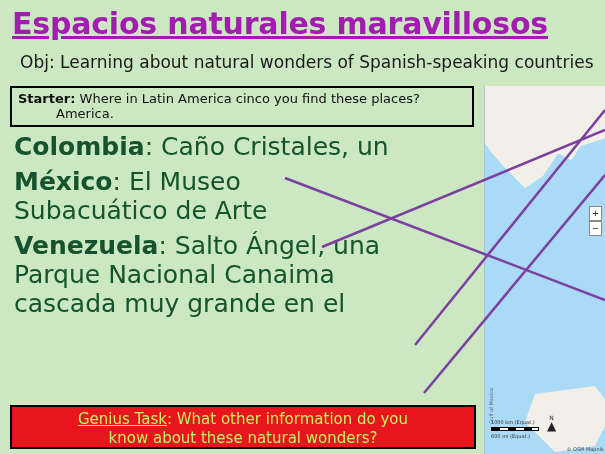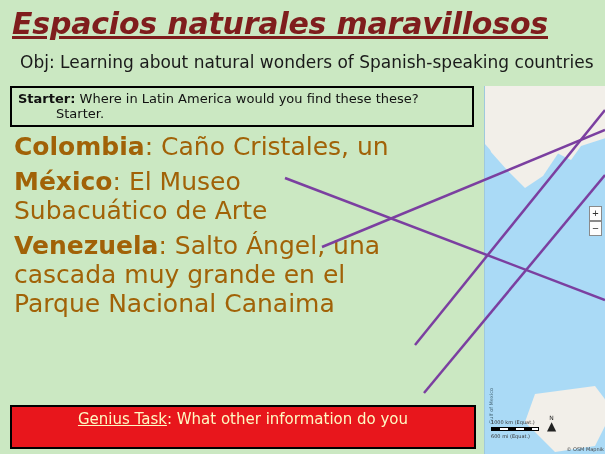--- a/index.html
+++ b/index.html
@@ -21,26 +21,25 @@
     box-sizing: border-box;
     overflow: hidden;
   }
   
   .title {
     position: absolute;
     left: 12px;
     top: 6px;
     font-size: 30px;
     font-weight: bold;
-    color: #7f1d1d;
+    color: #a21caf;
     text-decoration: underline;
     letter-spacing: -0.2px;
     white-space: nowrap;
     font-family: "DejaVu Sans", sans-serif;
-    font-style: italic;
   }
   
   .objective {
     position: absolute;
     left: 20px;
     top: 52px;
     font-size: 17px;
     color: #1a1a1a;
     white-space: nowrap;
     font-family: "DejaVu Sans", sans-serif;
@@ -76,37 +75,37 @@
     left: 14px;
     top: 132px;
     width: 470px;
   }
   .entry {
     margin-bottom: 6px;
   }
   .entry-line {
     font-size: 25px;
     line-height: 29px;
-    color: #a16207;
+    color: #14532d;
     font-family: "DejaVu Sans", sans-serif;
   }
   .country {
     font-weight: bold;
   }
   
   .genius-banner {
     position: absolute;
     left: 10px;
     top: 405px;
     width: 466px;
     height: 44px;
     background: #e8161c;
     border: 2px solid #000;
     box-sizing: border-box;
-    color: #fef9c3;
+    color: #bef264;
     text-align: center;
     padding-top: 3px;
     font-family: "DejaVu Sans", sans-serif;
   }
   .genius-line {
     font-size: 15px;
     line-height: 19px;
   }
   .genius-label {
     text-decoration: underline;
@@ -227,23 +226,23 @@
 
 <div class="slide">
 
   <div class="title">Espacios naturales maravillosos</div>
 
   <div class="objective">Obj: Learning about natural wonders of Spanish-speaking countries</div>
 
   <div class="starter-box">
     <div class="starter-line">
       <span class="starter-label">Starter:</span>
-      <span>Where in Latin America would you find these these?</span>
-    </div>
-    <div class="starter-line starter-second">Starter.</div>
+      <span>Where in Latin America cinco you find these places?</span>
+    </div>
+    <div class="starter-line starter-second">America.</div>
   </div>
 
   <div class="entries">
 
     <div class="entry">
       <div class="entry-line">
         <span class="country">Colombia</span><span>:</span><span> Caño Cristales, un</span>
       </div>
     </div>
 
@@ -251,31 +250,32 @@
       <div class="entry-line">
         <span class="country">México</span><span>:</span><span> El Museo</span>
       </div>
       <div class="entry-line">Subacuático de Arte</div>
     </div>
 
     <div class="entry">
       <div class="entry-line">
         <span class="country">Venezuela</span><span>:</span><span> Salto Ángel, una</span>
       </div>
+      <div class="entry-line">Parque Nacional Canaima</div>
       <div class="entry-line">cascada muy grande en el</div>
-      <div class="entry-line">Parque Nacional Canaima</div>
     </div>
 
 
   </div>
 
   <div class="genius-banner">
     <div class="genius-line">
       <span class="genius-label">Genius Task</span><span>: What other information do you</span>
     </div>
+    <div class="genius-line">know about these natural wonders?</div>
   </div>
 
   <div class="map-panel">
     <div class="map-land-north"></div>
     <div class="map-land-mex"></div>
     <div class="map-land-sa"></div>
     <div class="map-water-label">Gulf of Mexico</div>
     <div class="map-scale">
       <div>1000 km (Equat.)</div>
       <div class="map-scale-bar"></div>

